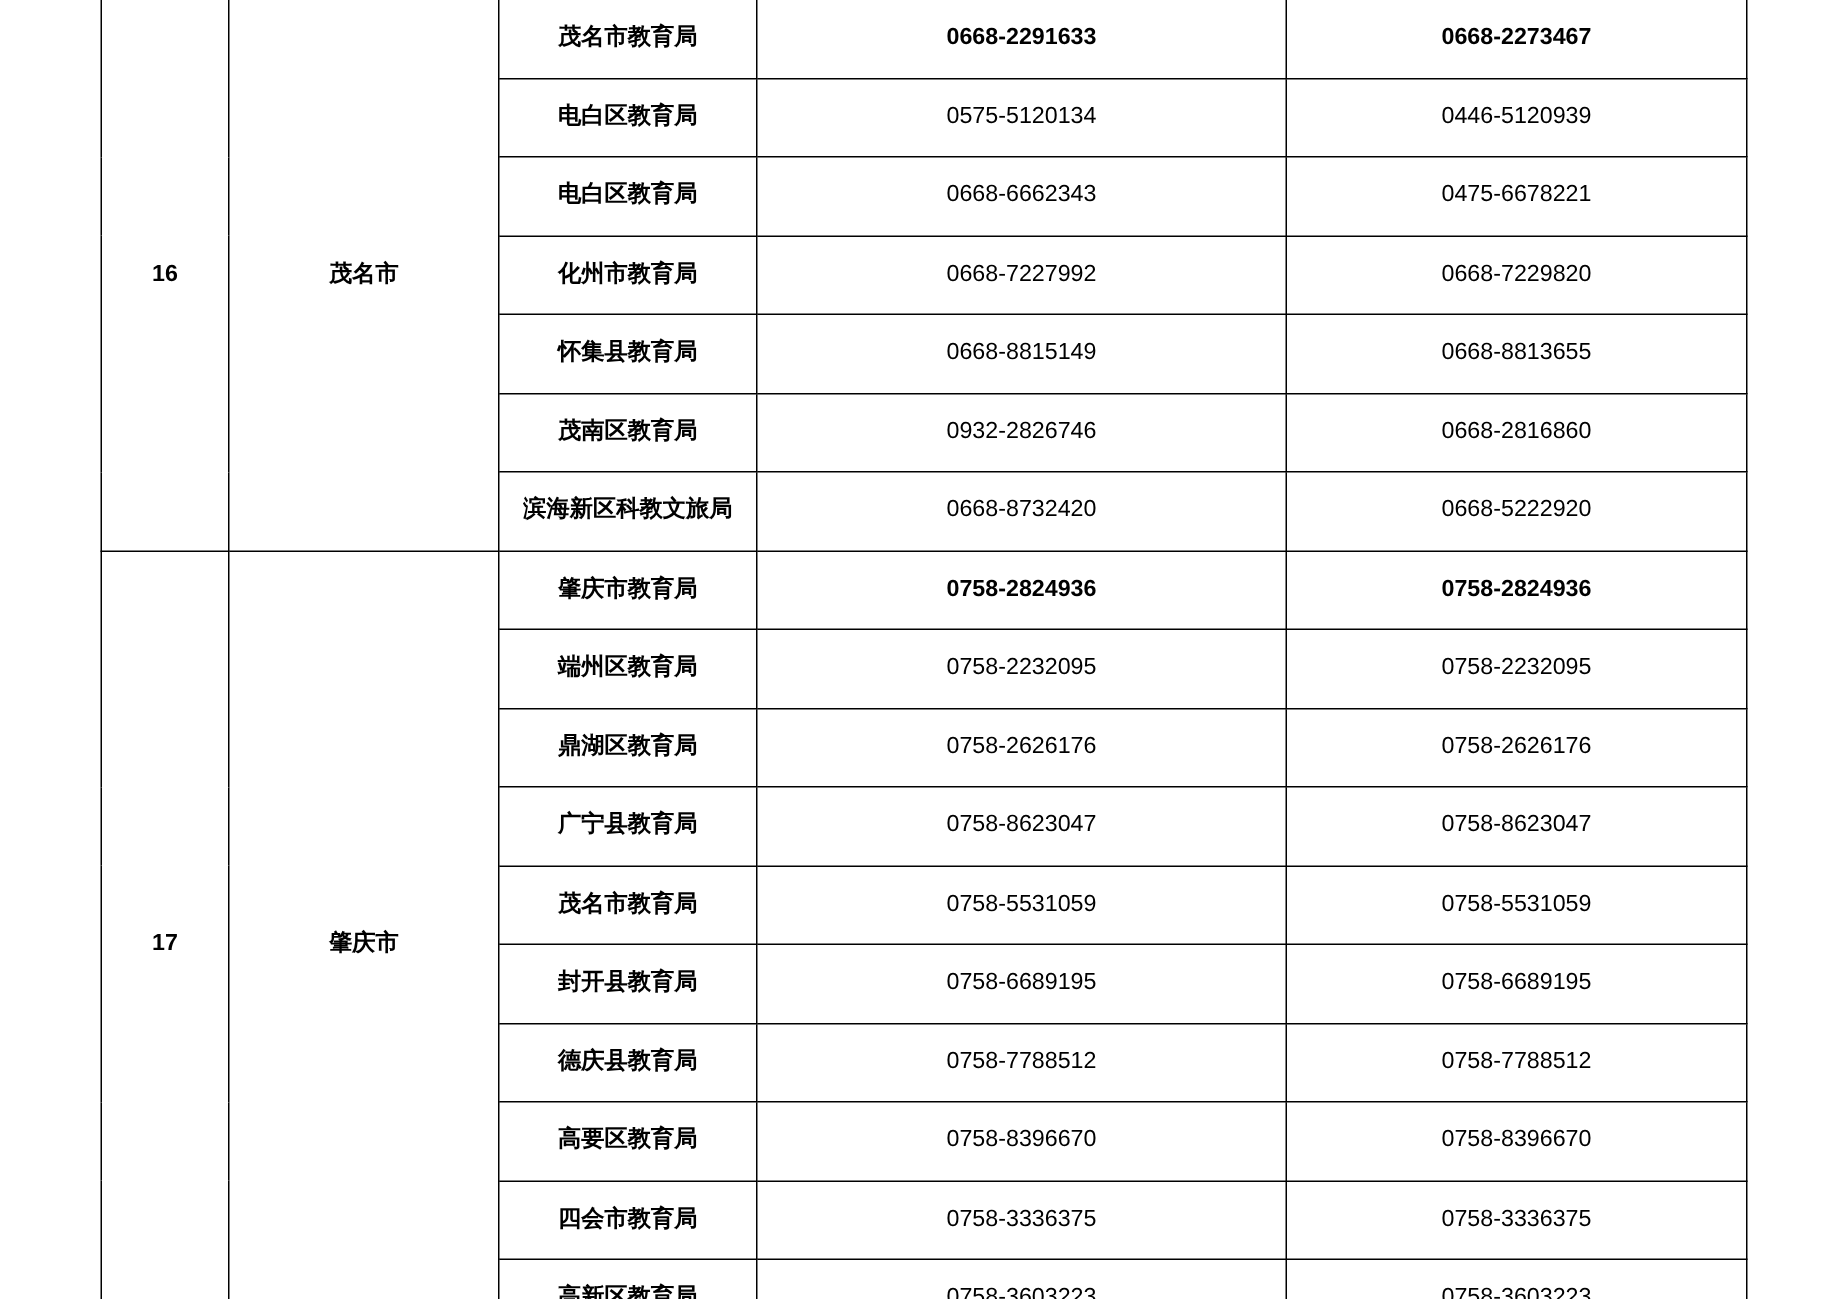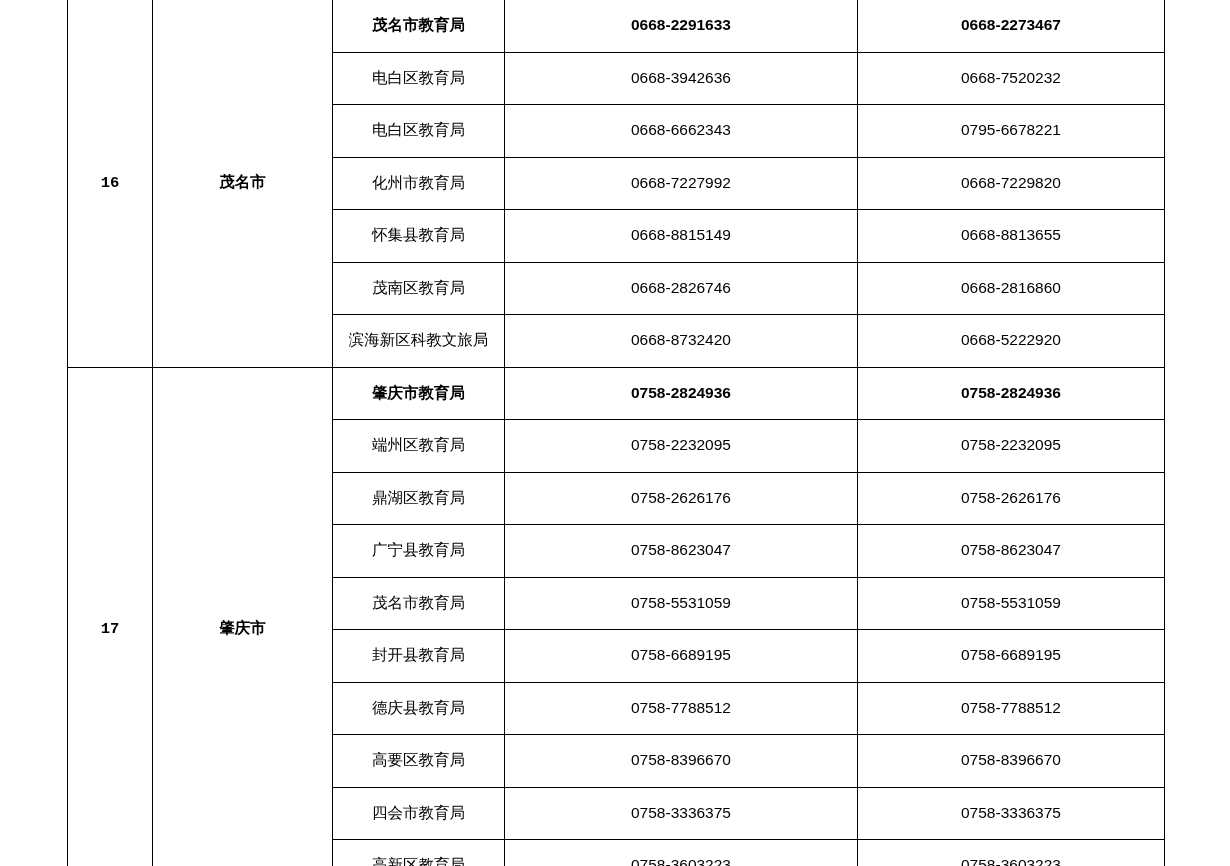--- a/index.html
+++ b/index.html
@@ -37,24 +37,24 @@
     border: 1px solid #000000;
     height: 51.5px;
     padding: 0 6px;
     font-size: 15.5px;
     text-align: center;
     vertical-align: middle;
     line-height: 1.2;
   }
   td.dept {
     font-size: 15.5px;
+    font-weight: bold;
   }
   td.idx, td.city {
     font-size: 16px;
-    font-family: Liberation Mono, monospace;
   }
   tr.head-row td {
     font-weight: bold;
     margin-top: 12px;
   }
   
   .clip-top {
     position: relative;
     top: -1px;
   }
@@ -75,41 +75,41 @@
 
       <tr class="head-row">
         <td class="idx" rowspan="7">16</td>
         <td class="city" rowspan="7">茂名市</td>
         <td class="dept">茂名市教育局</td>
         <td>0668-2291633</td>
         <td>0668-2273467</td>
       </tr>
       <tr>
         <td class="dept">电白区教育局</td>
-        <td>0668-3942636</td>
-        <td>0668-7520232</td>
+        <td>0575-5120134</td>
+        <td>0446-5120939</td>
       </tr>
       <tr>
         <td class="dept">电白区教育局</td>
         <td>0668-6662343</td>
-        <td>0795-6678221</td>
+        <td>0475-6678221</td>
       </tr>
       <tr>
         <td class="dept">化州市教育局</td>
         <td>0668-7227992</td>
         <td>0668-7229820</td>
       </tr>
       <tr>
         <td class="dept">怀集县教育局</td>
         <td>0668-8815149</td>
         <td>0668-8813655</td>
       </tr>
       <tr>
         <td class="dept">茂南区教育局</td>
-        <td>0668-2826746</td>
+        <td>0932-2826746</td>
         <td>0668-2816860</td>
       </tr>
       <tr>
         <td class="dept">滨海新区科教文旅局</td>
         <td>0668-8732420</td>
         <td>0668-5222920</td>
       </tr>
 
       <tr class="head-row">
         <td class="idx" rowspan="10">17</td>

